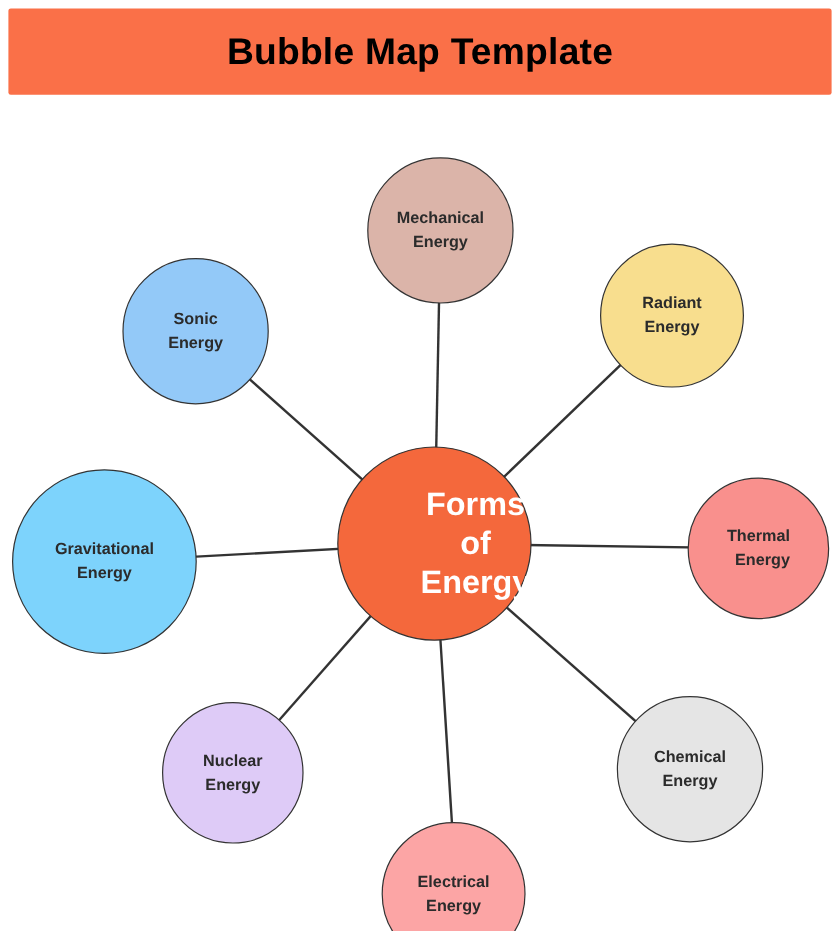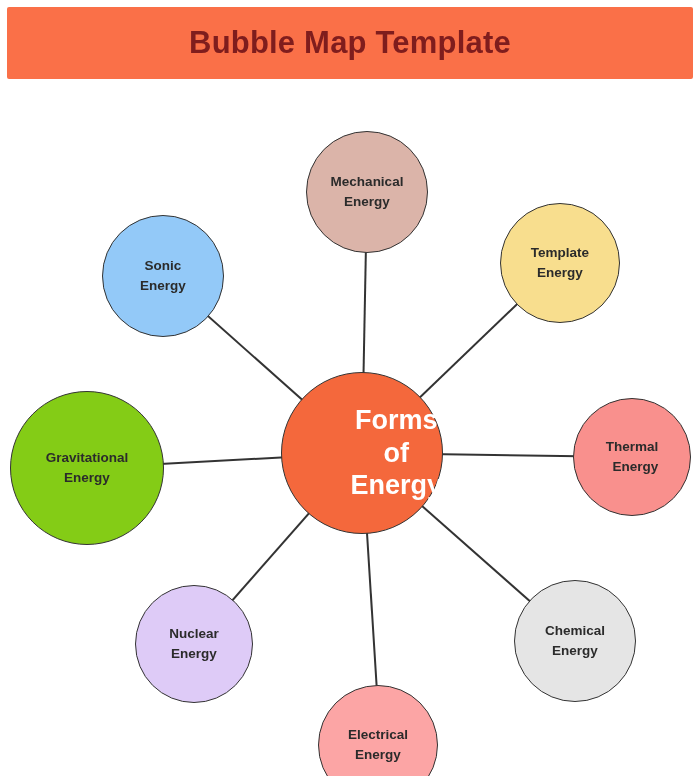--- a/index.html
+++ b/index.html
@@ -64,41 +64,41 @@
     line-height: 1.22;
     white-space: pre-line;
   }
 </style>
 </head>
 <body style="background-color: rgb(255, 255, 255);">
 
 <div class="canvas">
 
   <div class="header" style="background-color: rgb(250, 112, 72);">
-    <span class="header-title" style="color: #7f1d1d;">Bubble Map Template</span>
+    <span class="header-title" style="color: #000000;">Bubble Map Template</span>
   </div>
 
   <svg class="connectors" viewBox="0 0 700 776" xmlns="http://www.w3.org/2000/svg">
     <line x1="362" y1="453" x2="367" y2="192" style="stroke: rgb(51, 51, 51);"></line>
     <line x1="362" y1="453" x2="560" y2="263" style="stroke: rgb(51, 51, 51);"></line>
     <line x1="362" y1="453" x2="632" y2="457" style="stroke: rgb(51, 51, 51);"></line>
     <line x1="362" y1="453" x2="575" y2="641" style="stroke: rgb(51, 51, 51);"></line>
     <line x1="362" y1="453" x2="378" y2="708" style="stroke: rgb(51, 51, 51);"></line>
     <line x1="362" y1="453" x2="194" y2="644" style="stroke: rgb(51, 51, 51);"></line>
     <line x1="362" y1="453" x2="87" y2="468" style="stroke: rgb(51, 51, 51);"></line>
     <line x1="362" y1="453" x2="163" y2="276" style="stroke: rgb(51, 51, 51);"></line>
   </svg>
 
   <div class="bubble" style="left: 306px; top: 131px; width: 122px; height: 122px; background-color: rgb(219, 180, 169); border-color: rgb(51, 51, 51);">
     <span class="bubble-label" style="color: rgb(43, 43, 43);">Mechanical
 Energy</span>
   </div>
 
   <div class="bubble" style="left: 500px; top: 203px; width: 120px; height: 120px; background-color: rgb(248, 222, 142); border-color: rgb(51, 51, 51);">
-    <span class="bubble-label" style="color: rgb(43, 43, 43);">Template
+    <span class="bubble-label" style="color: rgb(43, 43, 43);">Radiant
 Energy</span>
   </div>
 
   <div class="bubble" style="left: 573px; top: 398px; width: 118px; height: 118px; background-color: rgb(249, 144, 141); border-color: rgb(51, 51, 51);">
     <span class="bubble-label" style="color: rgb(43, 43, 43); text-align: right;">Thermal
 Energy</span>
   </div>
 
   <div class="bubble" style="left: 514px; top: 580px; width: 122px; height: 122px; background-color: #e5e5e5; border-color: rgb(51, 51, 51);">
     <span class="bubble-label" style="color: rgb(43, 43, 43);">Chemical
@@ -108,21 +108,21 @@
   <div class="bubble" style="left: 318px; top: 685px; width: 120px; height: 120px; background-color: #fca5a5; border-color: rgb(51, 51, 51);">
     <span class="bubble-label" style="color: rgb(43, 43, 43);">Electrical
 Energy</span>
   </div>
 
   <div class="bubble" style="left: 135px; top: 585px; width: 118px; height: 118px; background-color: rgb(222, 203, 247); border-color: rgb(51, 51, 51); justify-content: center;">
     <span class="bubble-label" style="color: rgb(43, 43, 43);">Nuclear
 Energy</span>
   </div>
 
-  <div class="bubble" style="left: 10px; top: 391px; width: 154px; height: 154px; background-color: #84cc16; border-color: rgb(51, 51, 51);">
+  <div class="bubble" style="left: 10px; top: 391px; width: 154px; height: 154px; background-color: #7dd3fc; border-color: rgb(51, 51, 51);">
     <span class="bubble-label" style="color: rgb(43, 43, 43);">Gravitational
 Energy</span>
   </div>
 
   <div class="bubble" style="left: 102px; top: 215px; width: 122px; height: 122px; background-color: rgb(147, 201, 248); border-color: rgb(51, 51, 51);">
     <span class="bubble-label" style="color: rgb(43, 43, 43);">Sonic
 Energy</span>
   </div>
 
   <div class="bubble" style="left: 281px; top: 372px; width: 162px; height: 162px; background-color: rgb(244, 104, 60); border-color: rgb(51, 51, 51); justify-content: flex-end;">

